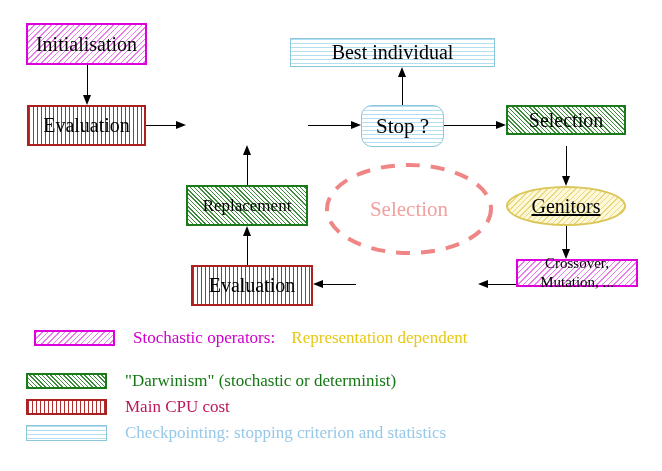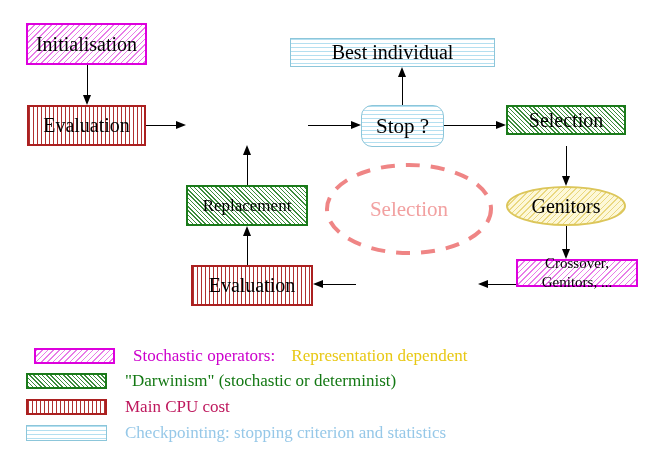--- a/index.html
+++ b/index.html
@@ -31,21 +31,21 @@
     background-image:repeating-linear-gradient(135deg,#ead880 0 1px,transparent 1px 4px);
     border-radius:50%;
   }
   
   #init        {left:26px;  top:23px;  width:121px; height:42px;}
   #eval-top    {left:27px;  top:105px; width:119px; height:41px;}
   #parents     {left:186px; top:106px; width:122px; height:38px;}
   #best        {left:290px; top:38px;  width:205px; height:29px;}
   #stop        {left:361px; top:105px; width:83px;  height:42px; border-radius:11px;font-size:21px;}
   #selection   {left:506px; top:105px; width:120px; height:30px;}
-  #genitors    {left:506px; top:186px; width:120px; height:40px;}
+  #genitors    {left:506px; top:186px; width:120px; height:40px;text-decoration:underline;}
   #crossover   {left:516px; top:259px; width:122px; height:28px; font-size:15px;line-height:1.25;flex-direction:column;}
   #offspring   {left:356px; top:264px; width:122px; height:42px;}
   #eval-bottom {left:191px; top:265px; width:122px; height:41px;}
   #replacement {left:186px; top:185px; width:122px; height:41px; font-size:17px;}
   
   #generation{position:absolute;left:323px;top:161px;width:172px;height:96px;}
   #generation svg{position:absolute;left:0;top:0;}
   #generation .gen-label{
     position:absolute;left:0;top:0;width:100%;height:100%;
     display:flex;align-items:center;justify-content:center;
@@ -56,21 +56,21 @@
   .v-line{position:absolute;width:1px;background:#000;}
   .ah{position:absolute;width:0;height:0;}
   .ah-right{border-left:10px solid #000;border-top:4px solid transparent;border-bottom:4px solid transparent;}
   .ah-left {border-right:10px solid #000;border-top:4px solid transparent;border-bottom:4px solid transparent;}
   .ah-up   {border-bottom:10px solid #000;border-left:4px solid transparent;border-right:4px solid transparent;}
   .ah-down {border-top:10px solid #000;border-left:4px solid transparent;border-right:4px solid transparent;}
   
   .legend-row{position:absolute;left:26px;display:flex;align-items:center;}
   .swatch{width:81px;height:16px;box-sizing:border-box;flex:none;}
   .legend-label{margin-left:18px;font-size:17px;white-space:nowrap;}
-  #legend-1{top:346px;padding-left:8px;} #legend-2{top:371px;} #legend-3{top:397px;} #legend-4{top:423px;}
+  #legend-1{top:328px;padding-left:8px;} #legend-2{top:371px;} #legend-3{top:397px;} #legend-4{top:423px;}
   .t-magenta{color:#cc00cc;}
   .t-gold{color:#e8c814;margin-left:12px;}
   .t-green{color:#137813;}
   .t-red{color:#be185d;}
   .t-blue{color:#96c8e8;}
 </style>
 </head>
 <body>
 
 <div class="canvas">
@@ -95,21 +95,21 @@
   <div class="node hatch-green" id="selection">
     <span>Selection</span>
   </div>
 
   <div class="node ellipse-yellow" id="genitors">
     <span>Genitors</span>
   </div>
 
   <div class="node hatch-magenta" id="crossover">
     <span>Crossover,</span>
-    <span>Genitors, ...</span>
+    <span>Mutation, ...</span>
   </div>
 
 
   <div class="node stripes-red" id="eval-bottom">
     <span>Evaluation</span>
   </div>
 
   <div class="node hatch-green" id="replacement">
     <span>Replacement</span>
   </div>

